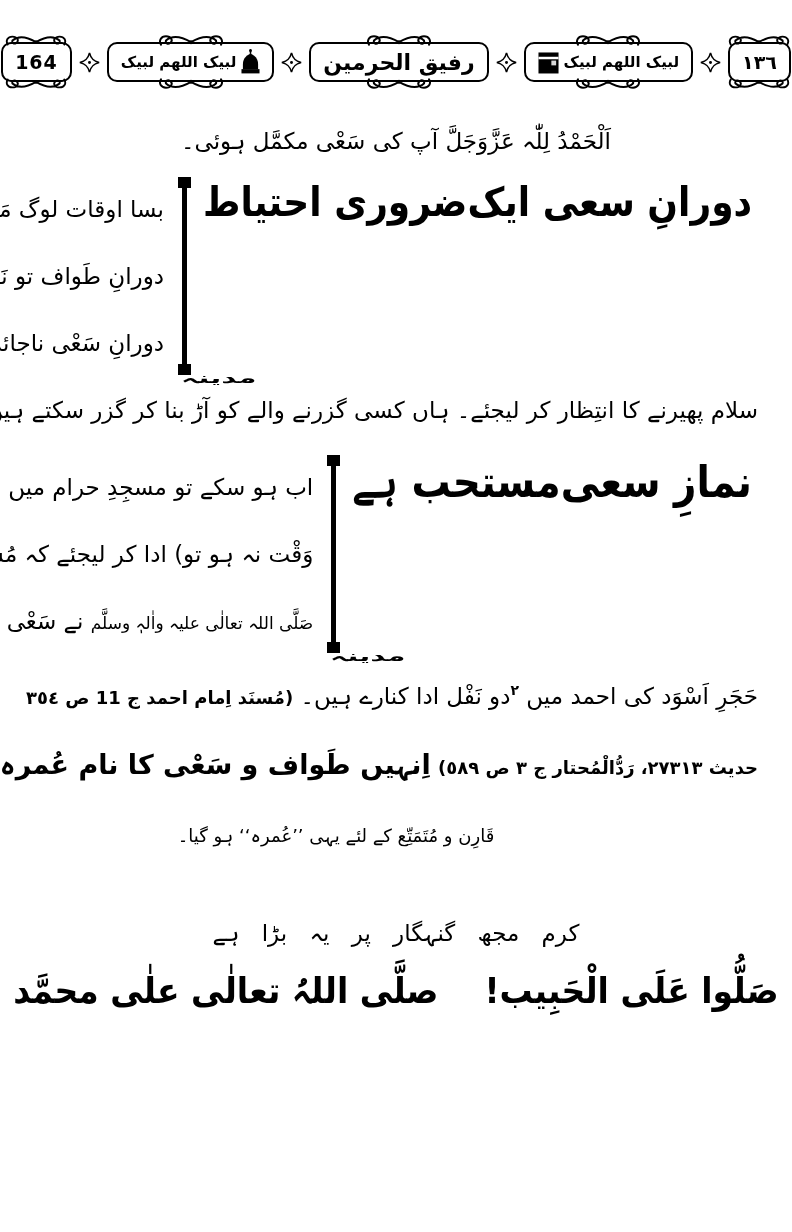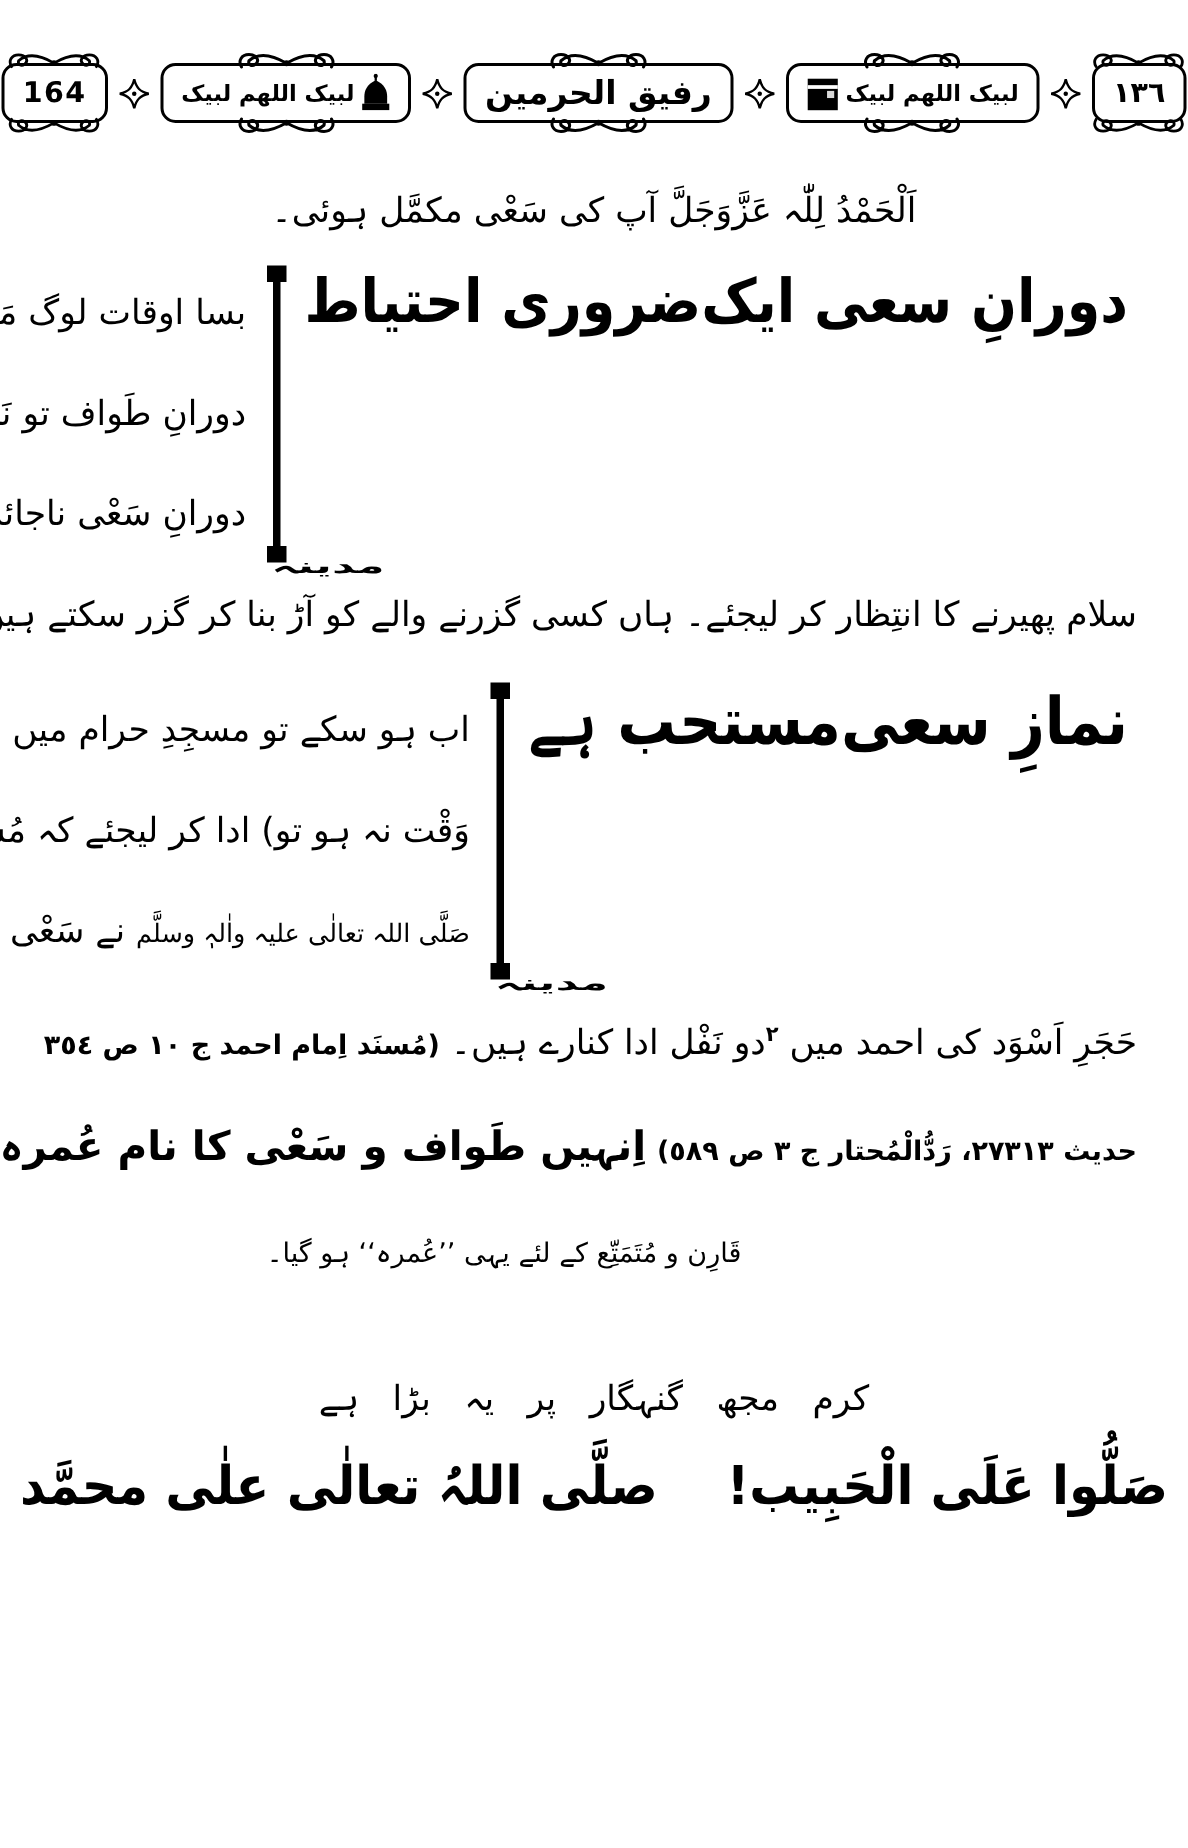--- a/index.html
+++ b/index.html
@@ -265,21 +265,21 @@
 
   <section class="sec sec2">
     <aside class="side-head">
       <div class="sh">نمازِ سعی</div>
       <div class="sh">مستحب ہے</div>
       <span class="sh-sign">مدینہ</span>
     </aside>
     <div class="j-line">اب ہو سکے تو مسجِدِ حرام میں دو رَکْعَت نَمازِ نَفْل (اگر مکروہ</div>
     <div class="j-line">وَقْت نہ ہو تو) ادا کر لیجئے کہ مُسْتَحَب ہے۔ ہمارے پیارے آقا</div>
     <div class="j-line"><span class="small-durood">صَلَّی اللہ تعالٰی علیہ واٰلہٖ وسلَّم</span> <span>نے سَعْی کے بعد مَطاف کے کنارے</span></div>
-    <div class="j-line"><span>حَجَرِ اَسْوَد کی احمد میں</span> <sup class="nafl-sup">٢</sup><span>دو نَفْل ادا کنارے ہیں۔</span> <span class="ref">(مُسنَد اِمام احمد ج ١٠ ص ٣٥٤</span></div>
+    <div class="j-line"><span>حَجَرِ اَسْوَد کی احمد میں</span> <sup class="nafl-sup">٢</sup><span>دو نَفْل ادا کنارے ہیں۔</span> <span class="ref">(مُسنَد اِمام احمد ج 11 ص ٣٥٤</span></div>
     <div class="j-line"><span class="ref">حدیث ٢٧٣١٣، رَدُّالْمُحتار ج ٣ ص ٥٨٩)</span> <span class="bold-big">اِنہیں طَواف و سَعْی کا نام عُمرہ ہے۔</span></div>
     <div class="quote-line">قَارِن و مُتَمَتِّع کے لئے یہی ’’عُمرہ‘‘ ہو گیا۔</div>
   </section>
 
   <div class="poetry">
     <div class="poem-line spaced">کرم مجھ گنہگار پر یہ بڑا ہے</div>
   </div>
 
   <div class="footer-durood">
     <span>صَلُّوا عَلَی الْحَبِیب!</span>

